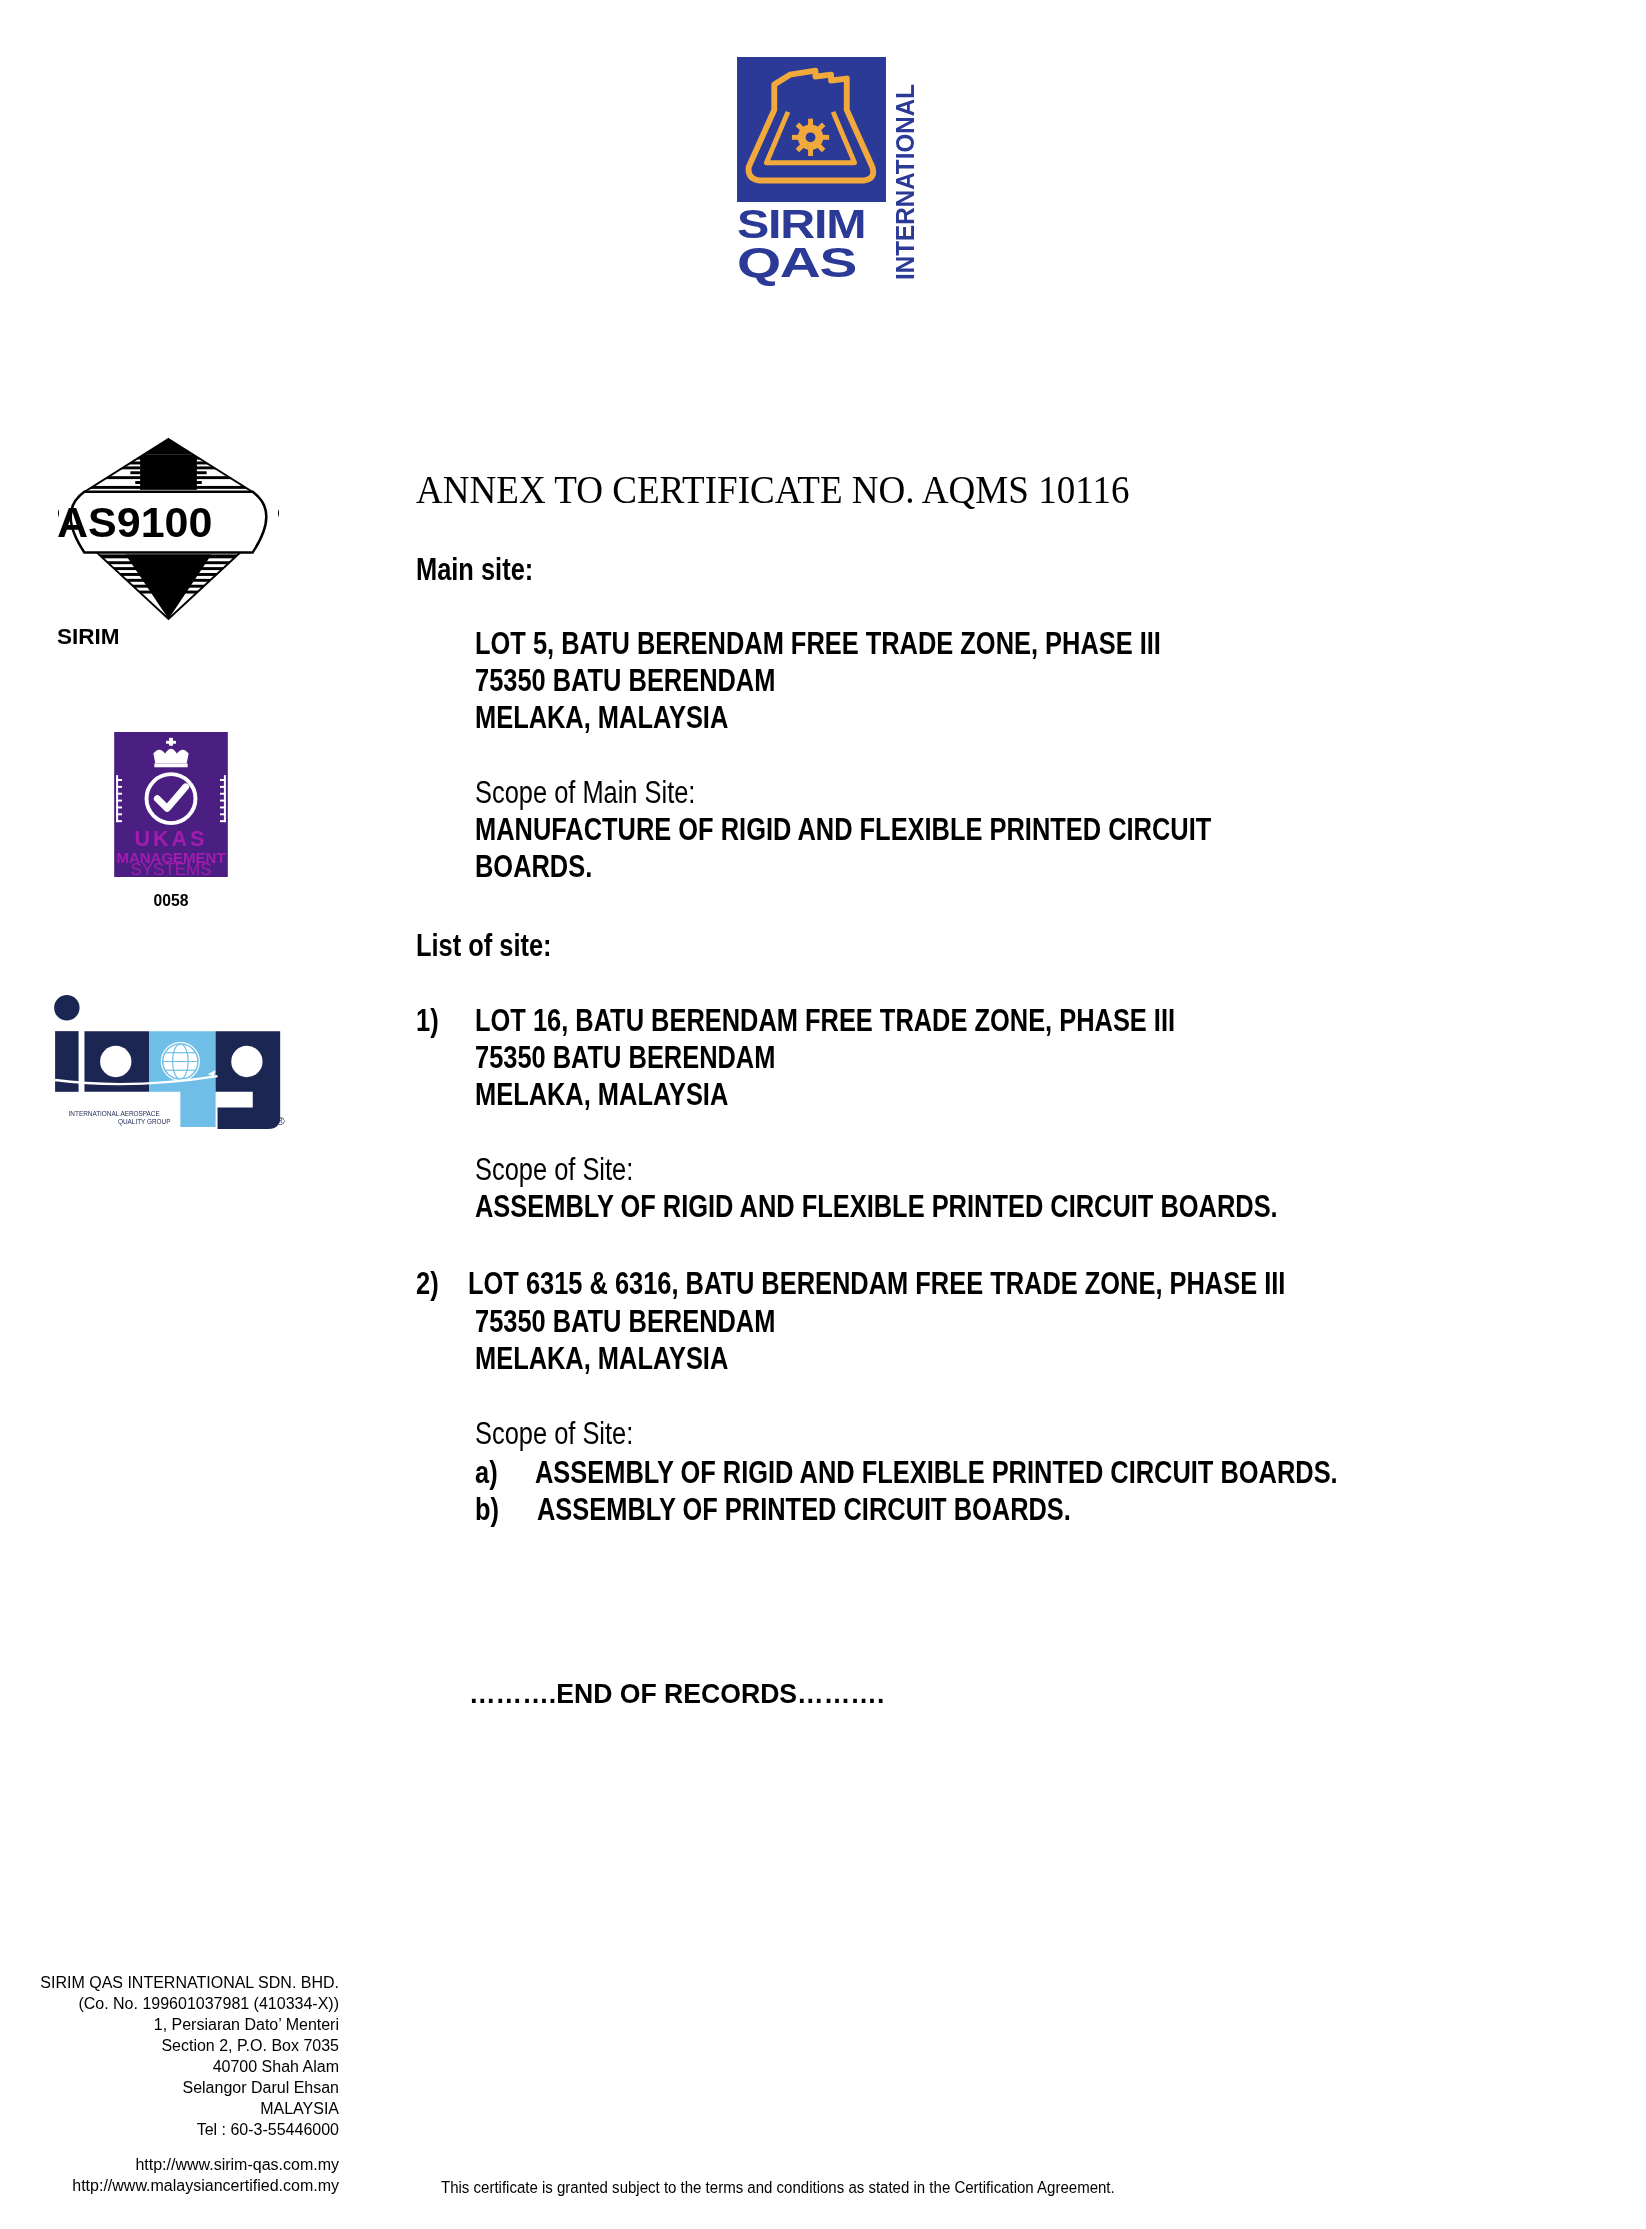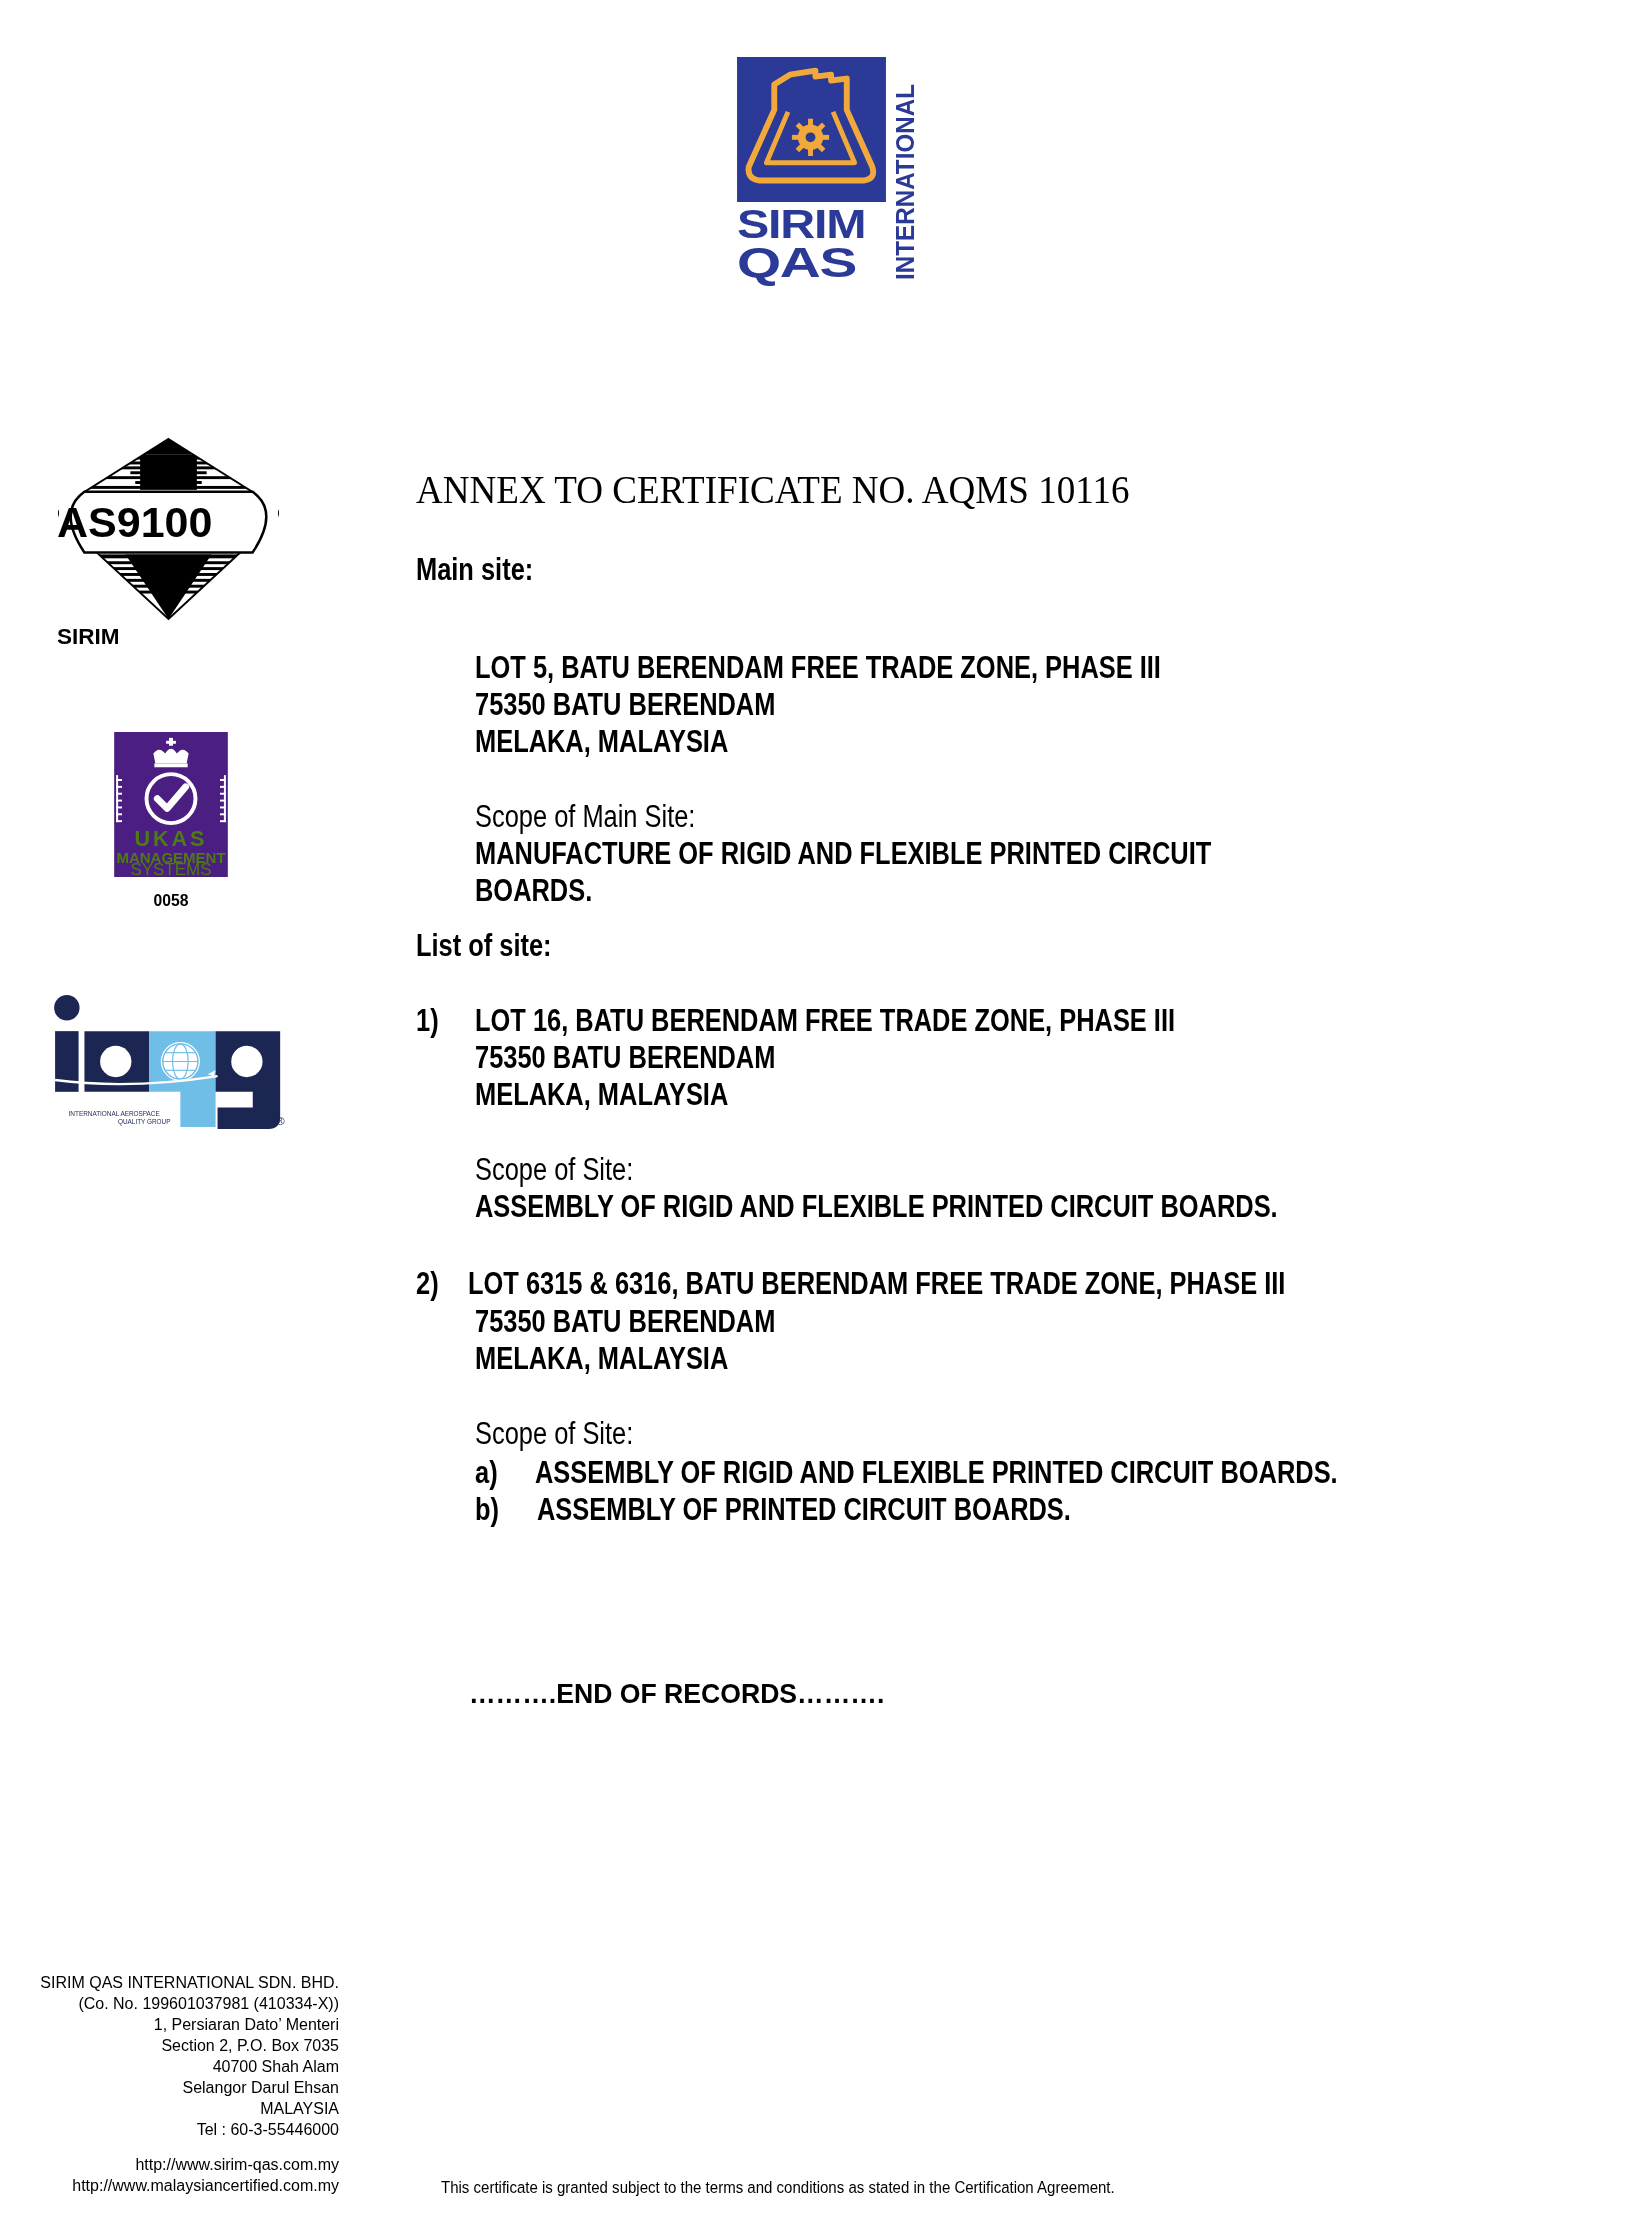--- a/index.html
+++ b/index.html
@@ -18,21 +18,21 @@
   .sirim-word { position:absolute; font-family:"Liberation Sans", sans-serif; font-weight:bold; color:var(--blue); letter-spacing:-1px; line-height:1; transform-origin:0 0; }
   .sirim-intl { position:absolute; font-family:"Liberation Sans", sans-serif; font-weight:bold; color:var(--blue); font-size:25.5px; white-space:nowrap; transform-origin:0 0; }
 
   
   .as-logo { left:57px; top:435px; width:223px; height:218px; }
   .as-label { position:absolute; left:0; width:223px; text-align:left; font-family:"Liberation Sans", sans-serif; font-weight:bold; }
 
   
   .ukas-logo { left:114px; top:732px; width:114px; height:180px; }
   .ukas-box { position:absolute; left:0; top:0; width:114px; height:145px; }
-  .ukas-text { position:absolute; left:0; width:114px; text-align:center; font-family:"Liberation Sans", sans-serif; color:#4d7c0f; line-height:1; }
+  .ukas-text { position:absolute; left:0; width:114px; text-align:center; font-family:"Liberation Sans", sans-serif; color:#a21caf; line-height:1; }
   .ukas-num { position:absolute; left:0; width:114px; text-align:center; font-family:"Liberation Sans", sans-serif; font-weight:bold; font-size:15.7px; top:160px; }
 
   
   .iaqg-logo { left:51px; top:992px; width:245px; height:147px; }
   .iaqg-small { position:absolute; font-family:"Liberation Sans", sans-serif; font-size:6.4px; color:var(--navy); white-space:nowrap; }
 </style>
 </head>
 <body>
 
 <div style="--blue:#2B3A97; --orange:#F2A93B; --purple:#4B1E82; --navy:#1C2652; --lb:#6FBEE8; position:absolute; inset:0;">
@@ -168,21 +168,21 @@
     </svg>
     <div class="iaqg-small" style="left:17.6px; top:118px;">INTERNATIONAL AEROSPACE</div>
     <div class="iaqg-small" style="left:67px; top:126px;">QUALITY GROUP</div>
     <div class="iaqg-small" style="left:225px; top:122px; font-size:11.8px;">®</div>
   </div>
 
   <div class="abs heading" style="left:416px; top:467px;">ANNEX TO CERTIFICATE NO. AQMS 10116</div>
 
   <div class="abs narrow body-bold" style="left:416px; top:551px;">Main site:</div>
 
-  <div class="abs" style="left:475px; top:625px;margin-top:24px;">
+  <div class="abs" style="left:475px; top:625px;">
     <div class="narrow body-bold">LOT 5, BATU BERENDAM FREE TRADE ZONE,  PHASE III</div>
     <div class="narrow body-bold">75350 BATU BERENDAM</div>
     <div class="narrow body-bold">MELAKA, MALAYSIA</div>
     <div style="height:38px"></div>
     <div class="narrow body-reg">Scope of Main Site:</div>
     <div class="narrow body-bold">MANUFACTURE OF RIGID AND FLEXIBLE PRINTED CIRCUIT</div>
     <div class="narrow body-bold">BOARDS.</div>
   </div>
 
   <div class="abs narrow body-bold" style="left:416px; top:927px;">List of site:</div>

